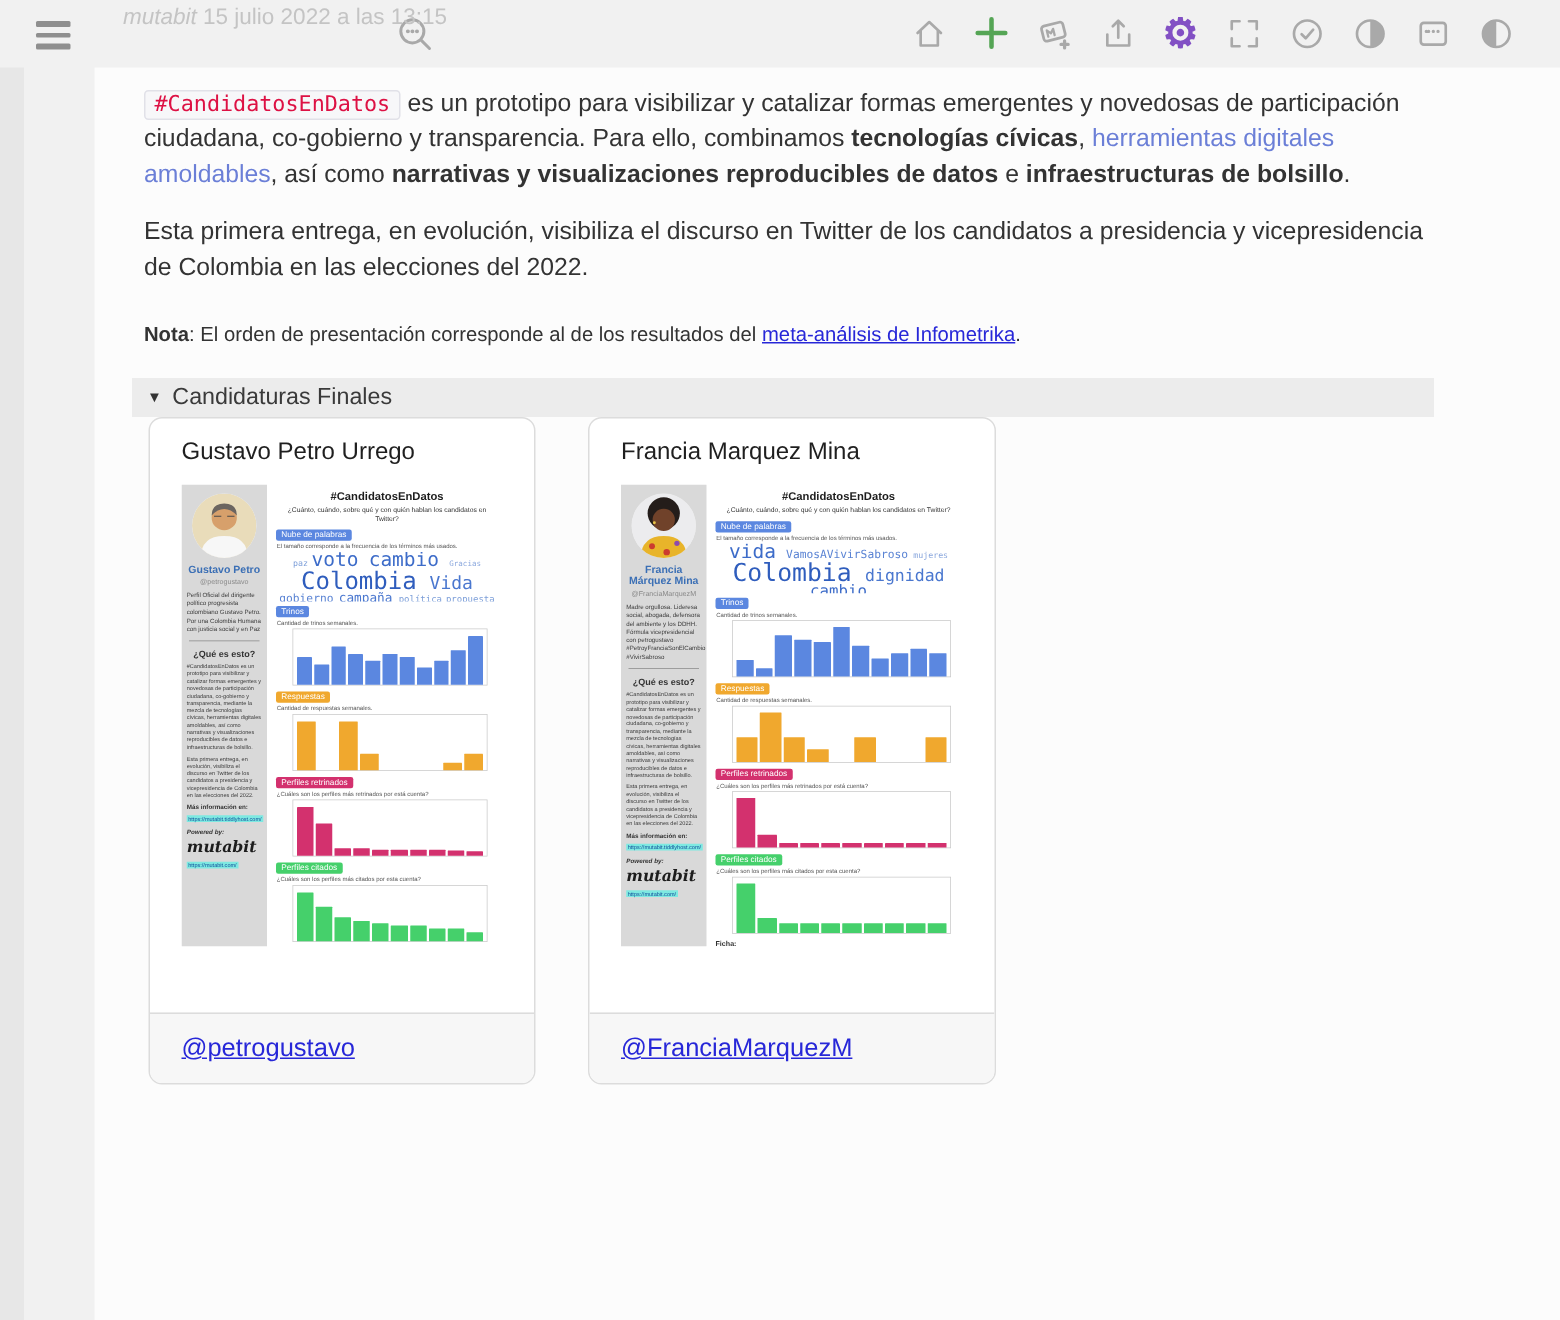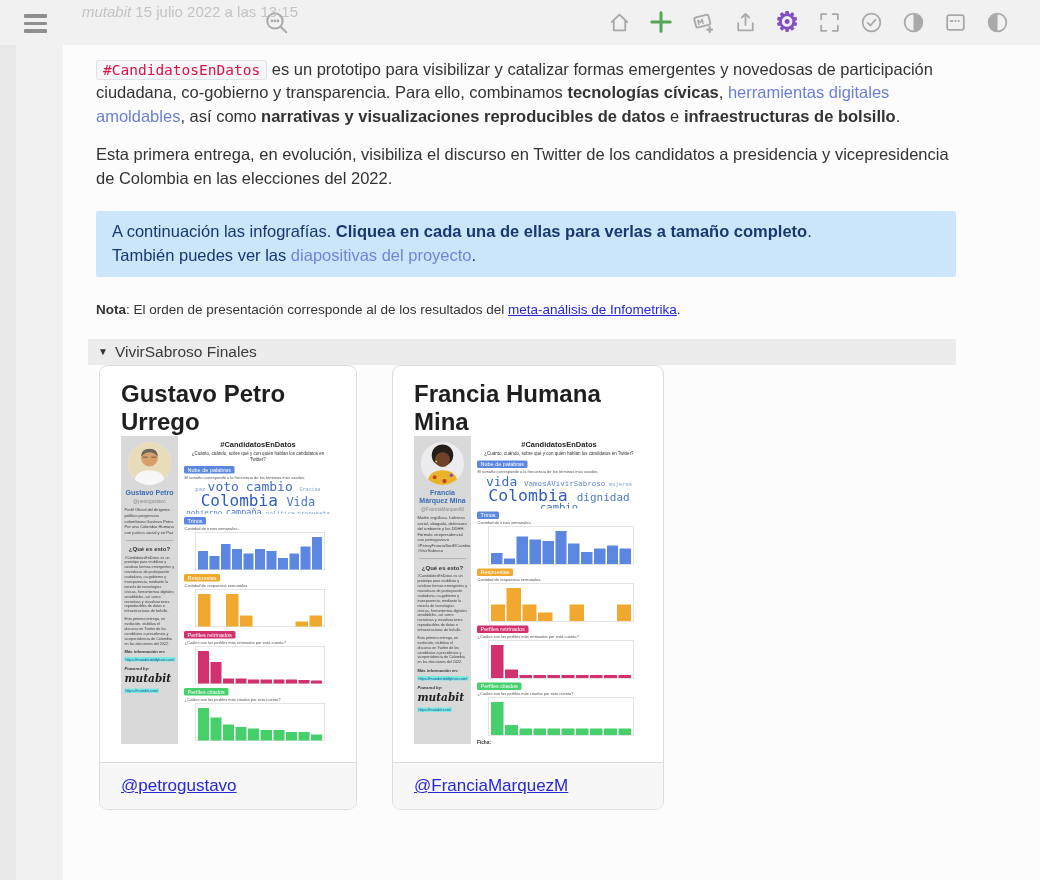--- a/index.html
+++ b/index.html
@@ -44,21 +44,21 @@
   details.collapse summary { list-style:none; background:#ececec; padding:4px 4px 4px 10px; font-size:15.5px; color:#3a3a3a; cursor:pointer; display:flex; align-items:center; gap:7px; }
   details.collapse summary::-webkit-details-marker { display:none; }
   .tri { font-size:10px; color:#333; }
   .section-inner { padding-left:11px; }
   h1.big-title { font-size:29px; font-weight:bold; color:#2d2d2d; margin:24px 0 16px 0; letter-spacing:0.2px; }
   
   .cards-row { display:flex; gap:35px; align-items:flex-start; }
   .card { background:#fff; border:1px solid #dcdcdc; border-radius:9px; display:flex; flex-direction:column; height:445px; overflow:hidden; }
   .card.c0 { width:258px; } .card.c1 { width:272px; }
   .card-body { padding:14px 21px 0 21px; flex:1; }
-  .card-title { font-size:24px; font-weight:700; color:#1f1f1f; }
+  .card-title { font-size:16px; font-weight:400; color:#1f1f1f; margin-bottom:12px; }
   .card-footer { border-top:1px solid #dcdcdc; background:#f7f7f7; padding:13px 21px; }
   .card-footer a { font-size:17px; }
   
   .ig-box { overflow:hidden; cursor:pointer; }
   .c0 .ig-box { width:217px; height:308px; } .c1 .ig-box { width:233px; height:308px; }
   .ig { transform:scale(0.5); transform-origin:top left; display:flex; background:#fff; height:616px; }
   .c0 .ig { width:434px; } .c1 .ig { width:466px; }
   .ig-sidebar { width:114px; background:#d9d9d9; padding:10px 7px; text-align:center; flex-shrink:0; }
   .ig-photo { width:86px; height:86px; border-radius:50%; margin:2px auto 8px; overflow:hidden; background:#eee; }
   .ig-photo svg { width:100%; height:100%; display:block; }
@@ -165,33 +165,29 @@
 <div class="edge-strip"></div>
 
 <div class="page">
 
   <p class="body-p">
     <code class="inline-code" style="color: rgb(221, 17, 68);">#CandidatosEnDatos</code><span> es un prototipo para visibilizar y catalizar formas emergentes y novedosas de participación ciudadana, co-gobierno y transparencia. Para ello, combinamos </span><b>tecnologías cívicas</b><span>, </span><a class="soft-link" style="color: rgb(107, 127, 215);">herramientas digitales amoldables</a><span>, así como </span><b>narrativas y visualizaciones reproducibles de datos</b><span> e </span><b>infraestructuras de bolsillo</b><span>.</span>
   </p>
 
   <p class="body-p second">Esta primera entrega, en evolución, visibiliza el discurso en Twitter de los candidatos a presidencia y vicepresidencia de Colombia en las elecciones del 2022.</p>
 
-  <div class="infobox" style="background: rgb(203, 229, 250); color: rgb(24, 56, 110);">
-    <span>A continuación las infografías. </span><b>Cliquea en cada una de ellas para verlas a tamaño completo</b><span>.</span><br>
-    <span>También puedes ver las </span><a class="soft-link" style="color: rgb(111, 134, 216);">diapositivas del proyecto</a><span>.</span>
-  </div>
 
   <p class="nota">
     <b>Nota</b><span>: El orden de presentación corresponde al de los resultados del </span><a class="ext-link" style="color: rgb(39, 39, 216);">meta-análisis de Infometrika</a><span>.</span>
   </p>
 
   <details class="collapse" open="">
     <summary>
       <span class="tri">▼</span>
-      <span>VivirSabroso Finales</span>
+      <span>Candidaturas Finales</span>
     </summary>
     <div class="section-inner">
 
       <div class="cards-row">
 
         <div class="card c0">
           <div class="card-body">
             <div class="card-title">Gustavo Petro Urrego</div>
             <div class="ig-box">
               <div class="ig">
@@ -286,21 +282,21 @@
               </div>
             </div>
           </div>
           <div class="card-footer">
             <a class="ext-link" style="color: rgb(39, 39, 216);">@petrogustavo</a>
           </div>
         </div>
 
         <div class="card c1">
           <div class="card-body">
-            <div class="card-title">Francia Humana Mina</div>
+            <div class="card-title">Francia Marquez Mina</div>
             <div class="ig-box">
               <div class="ig">
                 <div class="ig-sidebar">
                   <div class="ig-photo">
                     <svg viewBox="0 0 44 44">
                         <circle cx="22" cy="22" r="22" fill="#ececee"></circle>
                         <circle cx="22" cy="13.5" r="11" fill="#241d1a"></circle>
                         <path d="M6 44 Q7 29 22 29 Q37 29 38 44 Z" fill="#e8b42a"></path>
                         <circle cx="14" cy="36" r="2" fill="#cc3b2f"></circle>
                         <circle cx="24" cy="40" r="2.2" fill="#cc3b2f"></circle>

